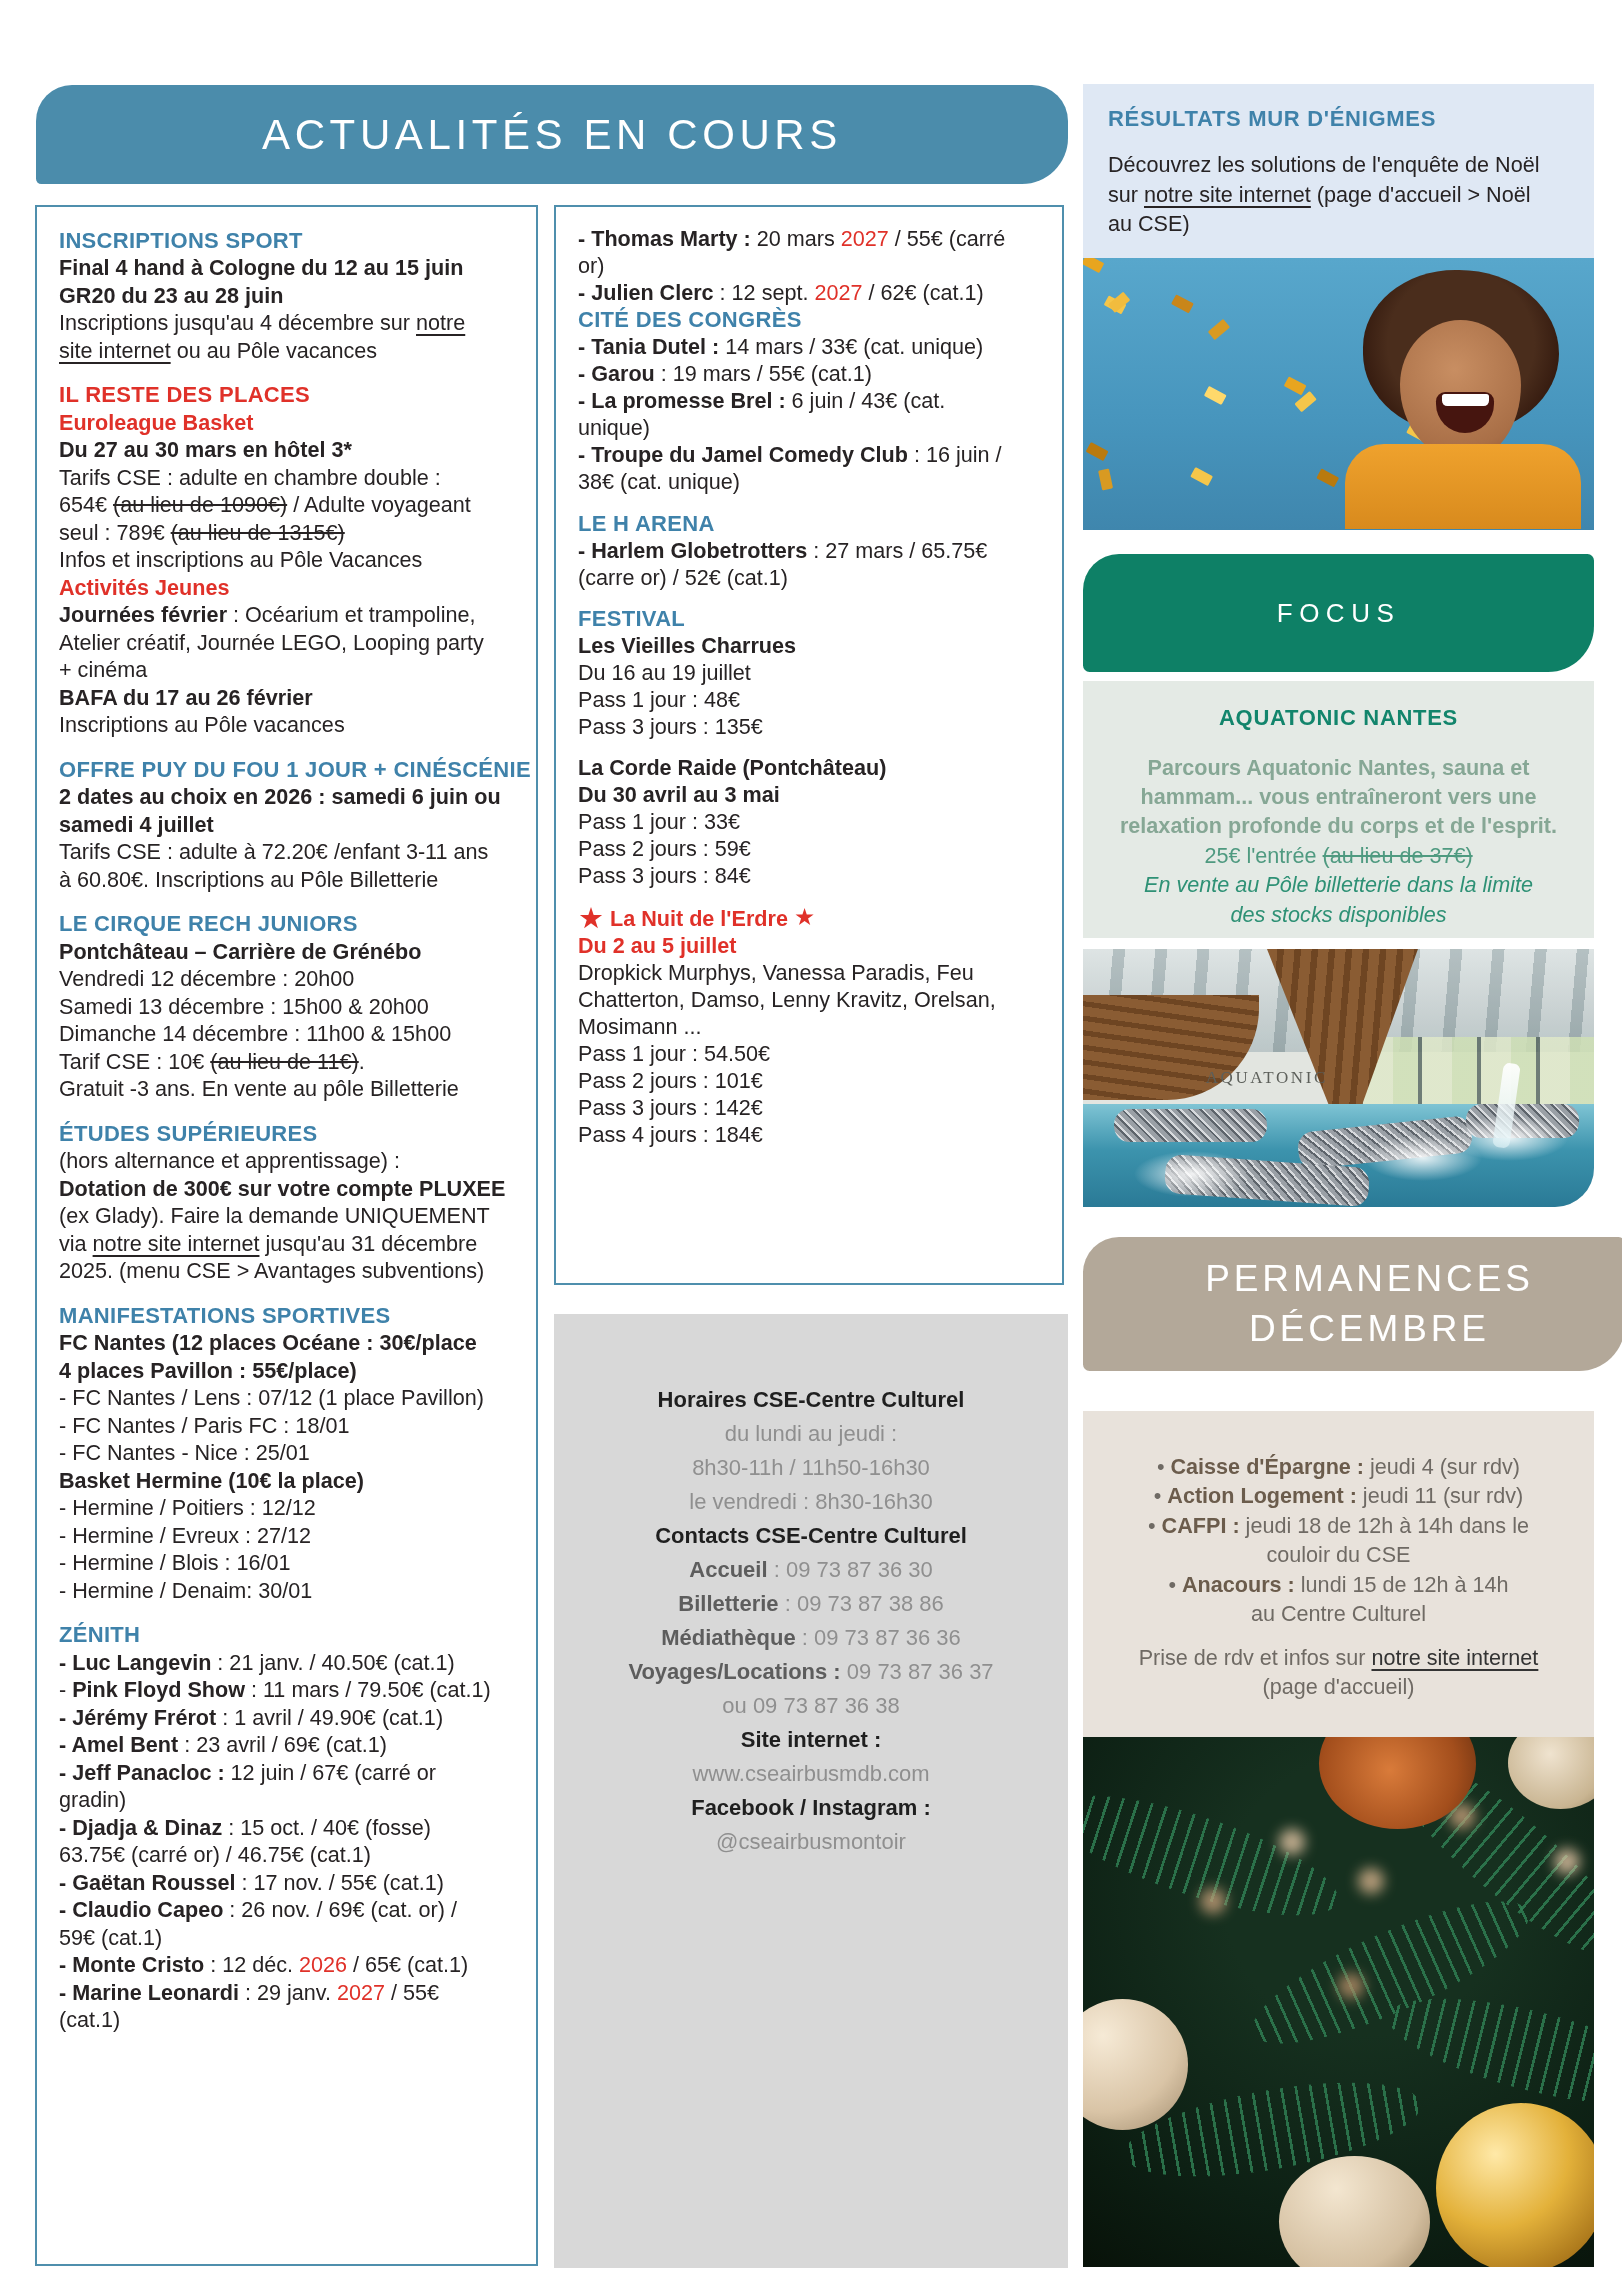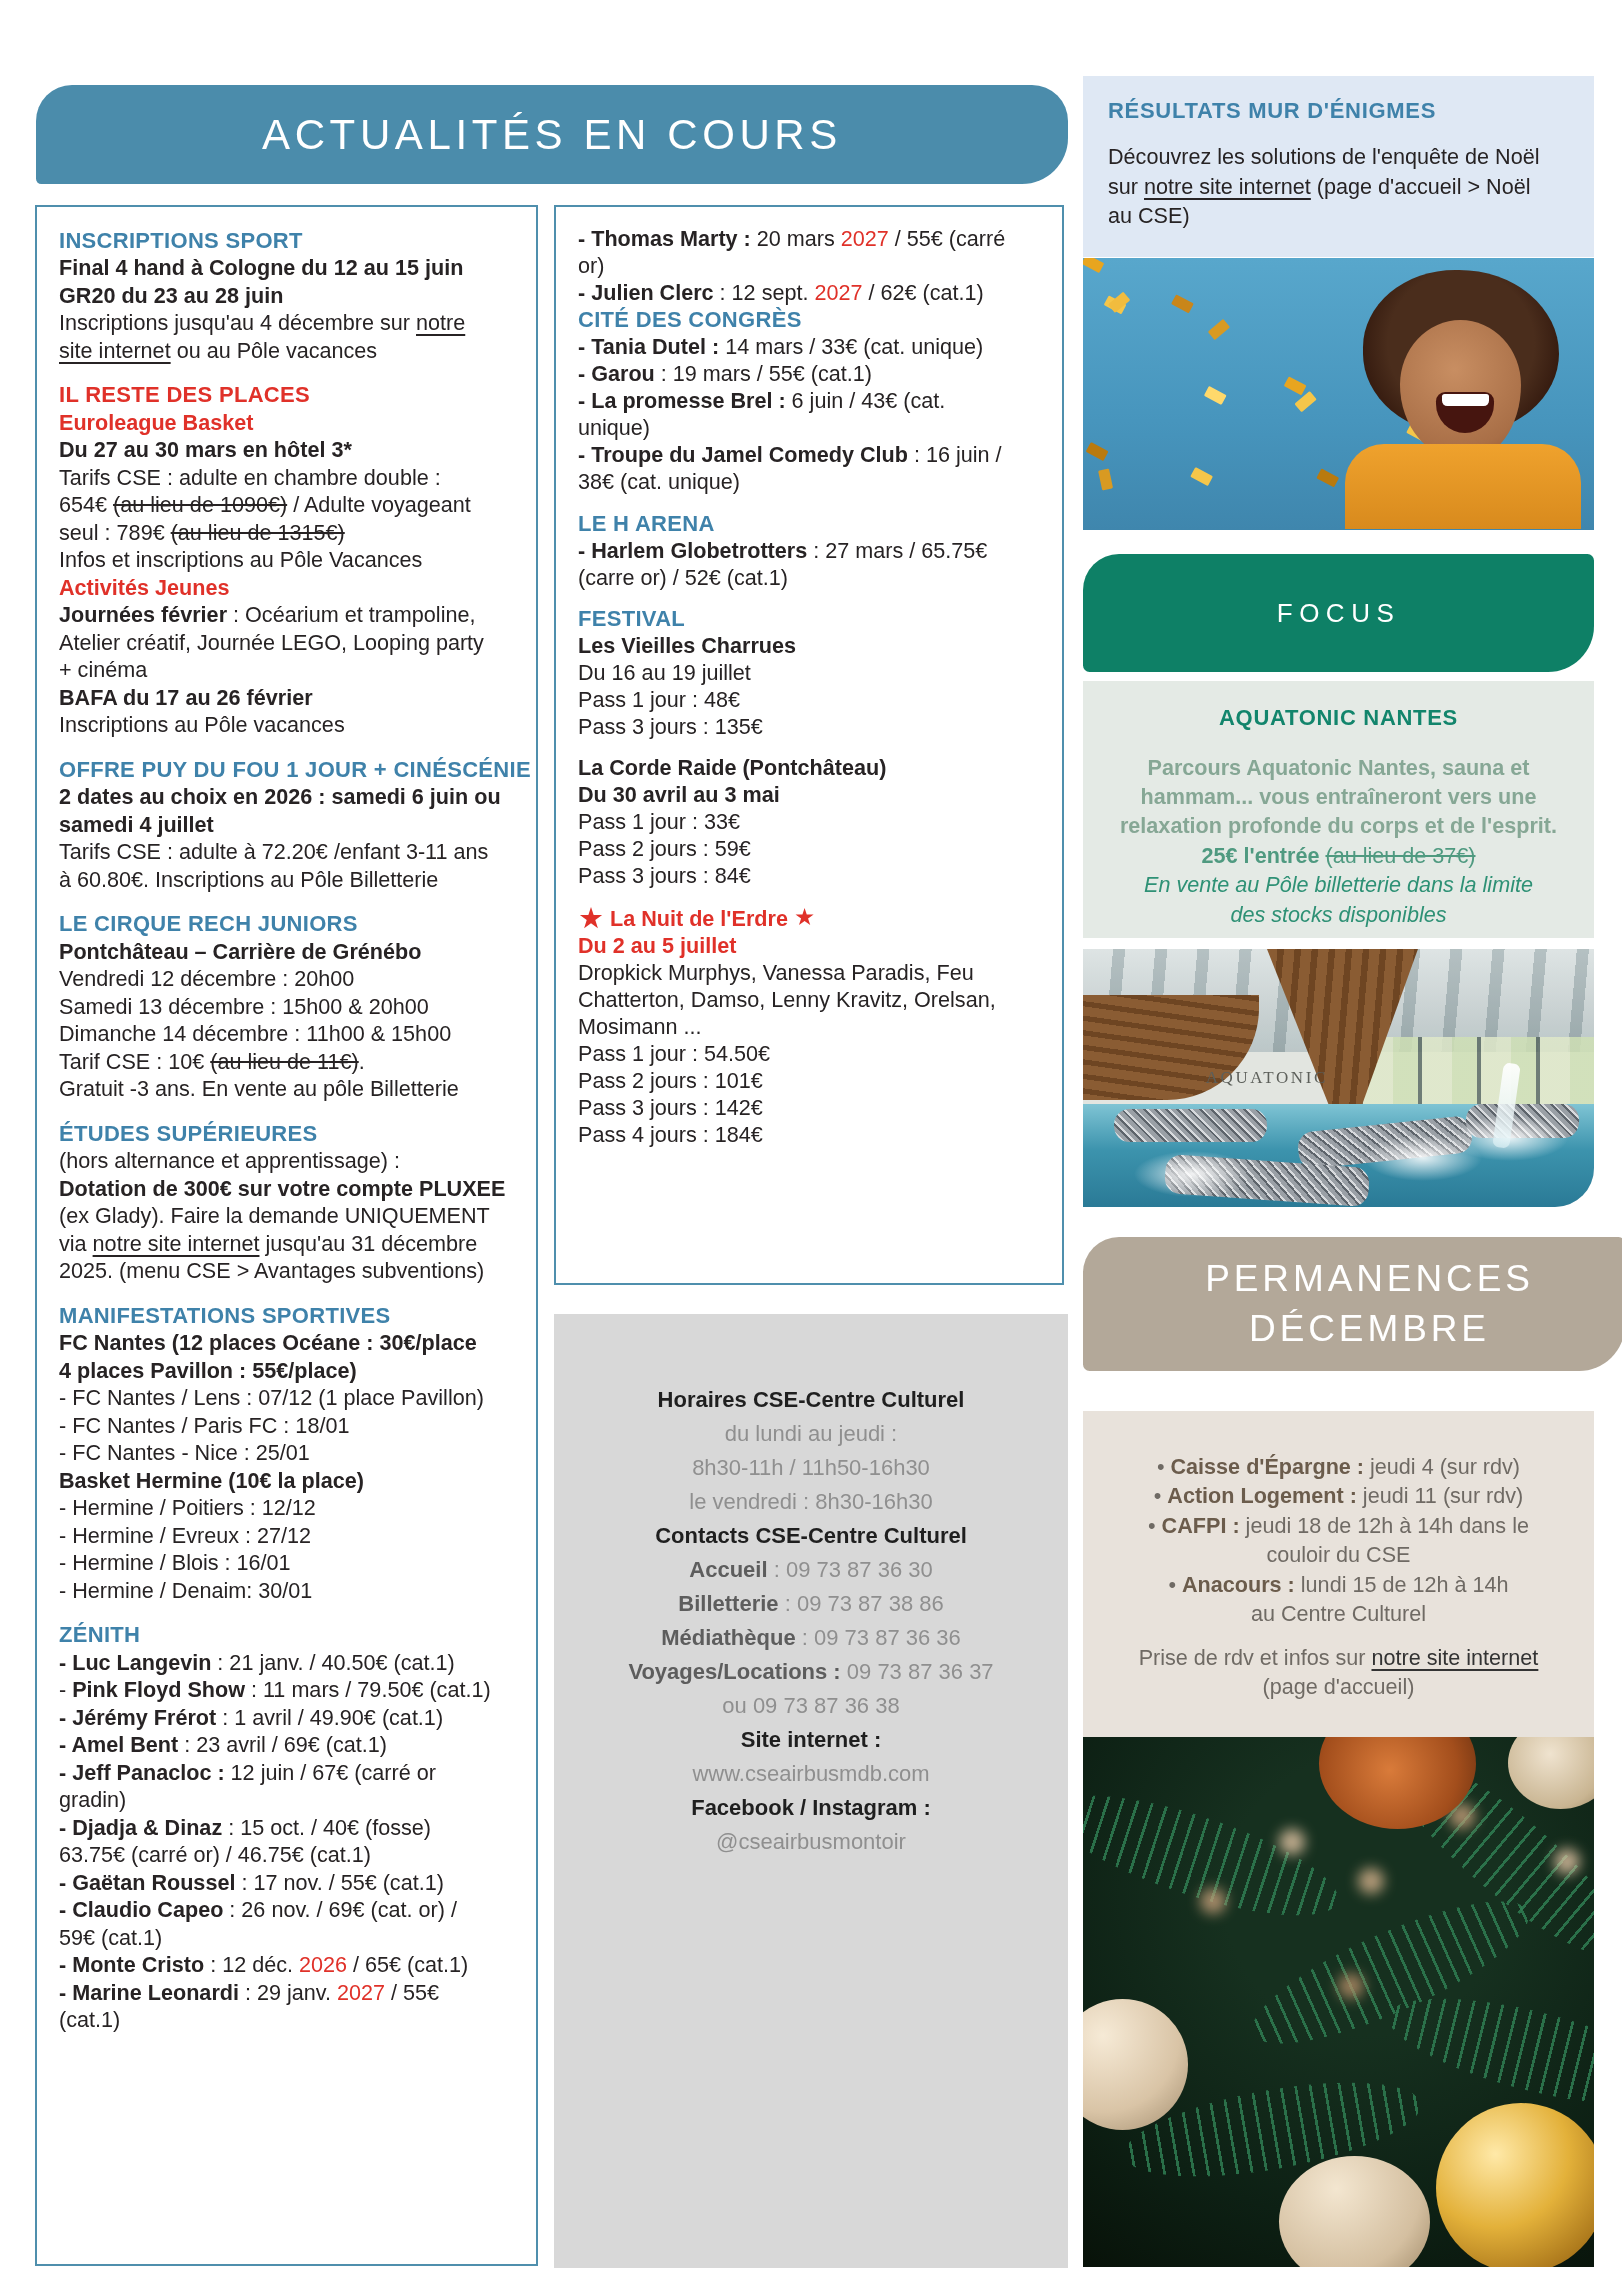--- a/index.html
+++ b/index.html
@@ -21,21 +21,21 @@
        border-radius:36px 6.5px 46px 6.5px;font-size:26px;letter-spacing:6.5px;}
   .permb{left:1083px;top:1237px;width:511px;height:134px;background:var(--taupe);
        border-radius:36px 6.5px 46px 6.5px;font-size:37px;letter-spacing:3.9px;flex-direction:column;line-height:50px;padding-left:31px;}
   
   .colbox{background:#fff;border:2px solid var(--border);overflow:hidden;}
   .leftbox{left:35px;top:205px;width:503px;height:2061px;padding:19.6px 22px;box-sizing:border-box;}
   .midbox{left:554px;top:205px;width:510px;height:1080px;padding:18.3px 22px;box-sizing:border-box;}
   .graybox{left:554px;top:1314px;width:514px;height:954px;background:var(--grayBox);
            padding:69px 13px 0 13px;box-sizing:border-box;text-align:center;overflow:hidden;}
   
-  .resultats{left:1083px;top:76px;width:511px;height:181px;background:var(--lblue);
+  .resultats{left:1083px;top:84px;width:511px;height:181px;background:var(--lblue);
              padding:22px 25px 0 25px;box-sizing:border-box;overflow:hidden;}
   .aqbox{left:1083px;top:681px;width:511px;height:257px;background:var(--aqbg);
          padding:23.6px 15.7px 0 15.7px;box-sizing:border-box;text-align:center;overflow:hidden;}
   .beige{left:1083px;top:1387px;width:511px;height:330px;background:var(--beige);
          padding:41px 17px 17px 17px;box-sizing:border-box;text-align:center;overflow:hidden;margin-top:24px;}
   
   .ln{white-space:nowrap;line-height:27.5px;font-size:21.6px;}
   .midbox .ln{line-height:27px;}
   .graybox .ln{line-height:34px;font-size:22px;color:var(--g);}
   .resultats .ln,.aqbox .ln,.beige .ln{line-height:29.4px;}
@@ -52,21 +52,21 @@
   .redb{color:var(--red);font-weight:bold;}
   .u{text-decoration:underline;text-decoration-thickness:2px;text-underline-offset:3.9px;}
   .ud{text-decoration:underline;text-decoration-thickness:2px;text-underline-offset:3.9px;color:#333;}
   .st{text-decoration:line-through;text-decoration-thickness:2px;}
   .star-l{color:var(--red);font-size:29px;vertical-align:-1.3px;}
   .star-r{color:var(--red);font-size:23.6px;vertical-align:1.3px;}
   .kb{color:var(--k);font-weight:bold;}
   .g{color:var(--g);}
   .gb{color:var(--gb);font-weight:bold;}
   .sage{color:var(--sage);font-weight:bold;}
-  .pr{color:var(--pgreen);font-weight:bold;}
+  .pr{color:var(--pgreen);}
   .prst{color:var(--pgreen);text-decoration:line-through;text-decoration-thickness:2px;text-align:right;}
   .it{color:var(--igreen);font-style:italic;}
   .bei{color:var(--beigeInk);}
   .bb{color:var(--brown);font-weight:bold;}
   
   .photo{overflow:hidden;}
   .confetti{left:1083px;top:258px;width:511px;height:272px;background:
     linear-gradient(180deg,#58a7cc,#4795bd 60%,#3f86ad);}
   .cf{position:absolute;width:19.6px;height:10.5px;background:#e8a51f;border-radius:1.3px;}
   .cf.a{transform:rotate(28deg);box-shadow:39px 26px 0 #f5c64a,98px -6.5px 0 #c9861a,170px 59px 0 #ffd96b,

